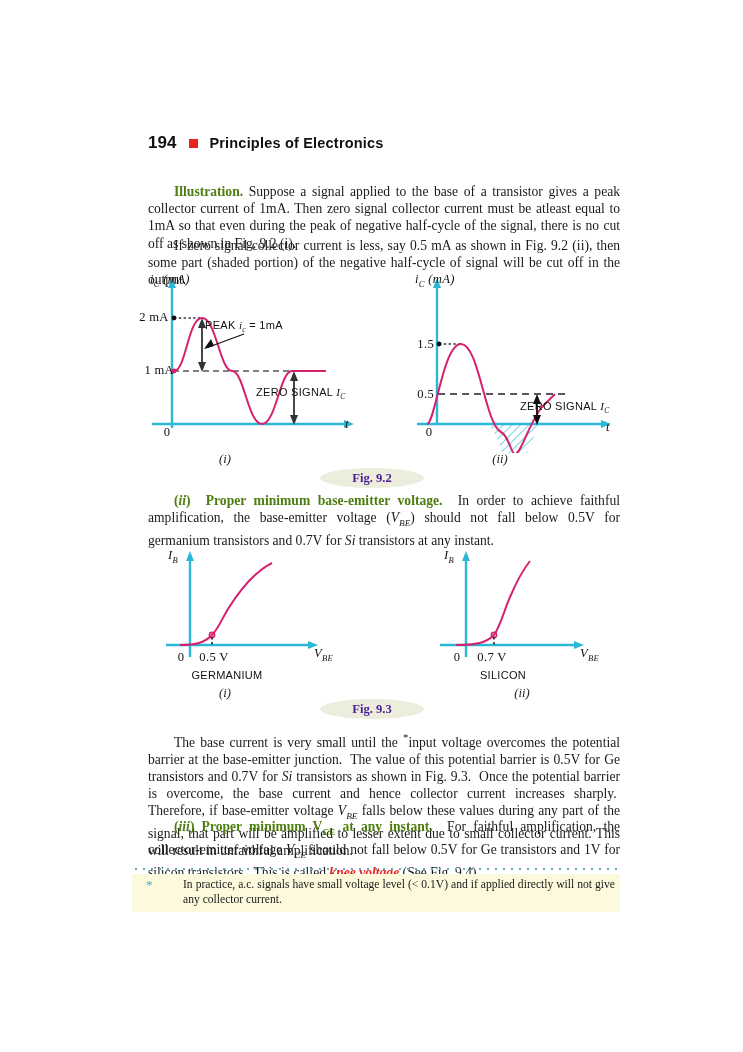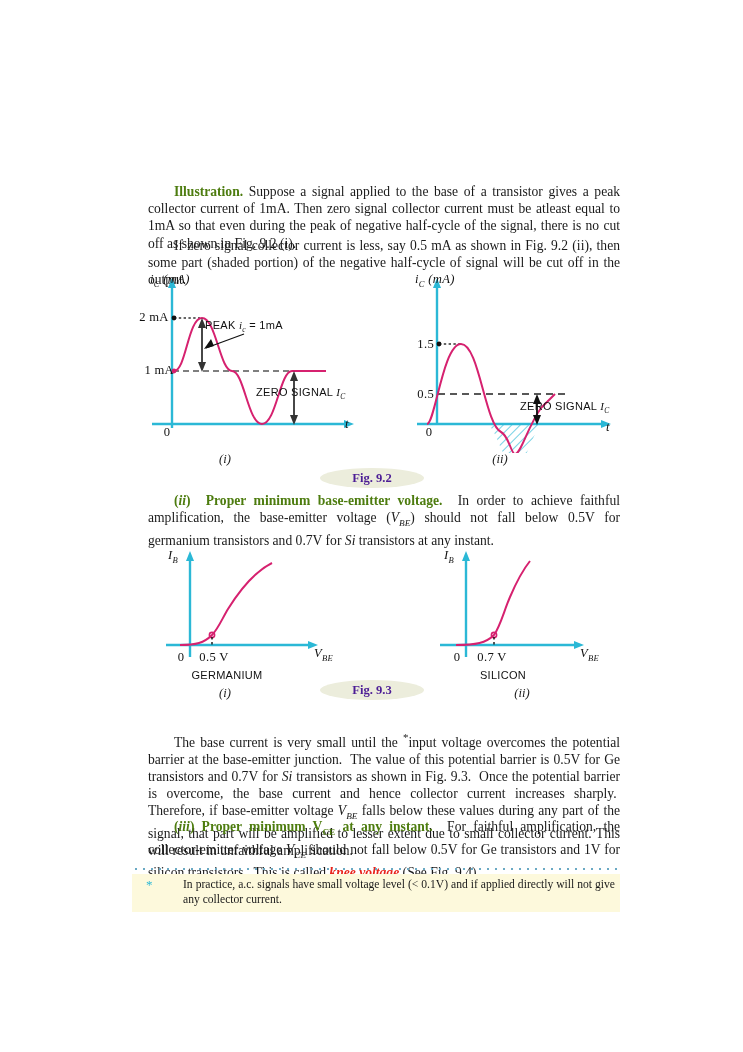--- a/index.html
+++ b/index.html
@@ -42,20 +42,25 @@
     background-size:8px 2px;background-repeat:repeat-x;}
   .fnbox{position:absolute;left:132px;top:874px;width:488px;height:38px;background:#fdf9dc;}
   .fn-star{position:absolute;left:146px;top:877px;color:#2bb8d6;font-size:13px;}
   .fn-text{position:absolute;left:176px;top:878px;width:432px;font-size:11.6px;line-height:14.6px;text-align:justify;margin-left:7px;}
 </style>
 </head>
 <body>
 
 <div class="page">
 
+  <div class="runhead">
+    <span class="pageno">194</span>
+    <span class="sq"></span>
+    <span class="bookttl">Principles of Electronics</span>
+  </div>
 
 
   <div class="p col" style="top:183px;text-indent:26px;">
     <span class="red">Illustration.</span>
     <span>Suppose a signal applied to the base of a transistor gives a peak collector current of 1mA.  Then zero signal collector current must be atleast equal to 1mA so that even during the peak of negative half-cycle of the signal, there is no cut off as shown in Fig. 9.2 (i).</span>
   </div>
 
   <div class="p col" style="top:237px;text-indent:26px;">If zero signal collector current is less, say 0.5 mA as shown in Fig. 9.2 (ii), then some part (shaded portion) of the negative half-cycle of signal will be cut off in the output.</div>
 
   <div class="fig" style="left:140px;top:268px;">
@@ -178,21 +183,21 @@
       <line x1="66" y1="92" x2="66" y2="100" stroke="#111" stroke-width="1.4" stroke-dasharray="2.5,2.5"></line>
     </svg>
   </div>
   <div class="plainlbl" style="left:444px;top:548px;width:30px;text-align:left;font-family:'Liberation Serif',serif;font-size:12.6px;font-style:italic;"><i>I<sub>B</sub></i></div>
   <div class="plainlbl" style="left:450px;top:650px;width:14px;font-family:'Liberation Serif',serif;font-size:12.6px;">0</div>
   <div class="plainlbl" style="left:470px;top:650px;width:44px;font-family:'Liberation Serif',serif;font-size:12.6px;">0.7 V</div>
   <div class="plainlbl" style="left:580px;top:646px;width:34px;text-align:left;font-family:'Liberation Serif',serif;font-size:12.6px;font-style:italic;"><i>V<sub>BE</sub></i></div>
   <div class="plainlbl" style="left:448px;top:669px;width:110px;">SILICON</div>
   <div class="sublbl" style="left:492px;top:686px;width:60px;">(ii)</div>
 
-  <div class="pill" style="left:320px;top:680px;">
+  <div class="pill" style="left:320px;top:699px;">
     <span>Fig. 9.3</span>
   </div>
 
   <div class="p col" style="top:729px;text-indent:26px;">
     The base current is very small until the <span class="sup">*</span>input voltage overcomes the potential barrier at the base-emitter junction.&nbsp; The value of this potential barrier is 0.5V for Ge transistors and 0.7V for <i>Si</i> transistors as shown in Fig. 9.3.&nbsp; Once the potential barrier is overcome, the base current and hence collector current increases sharply.&nbsp; Therefore, if base-emitter voltage <i>V<sub>BE</sub></i> falls below these values during any part of the signal, that part will be amplified to lesser extent due to small collector current. This will result in unfaithful amplification.
   </div>
 
   <div class="p col" style="top:818px;text-indent:26px;">
     <span class="red">(<i>iii</i>) Proper minimum V<sub>CE</sub> at any instant.</span>
     <span>&nbsp;For faithful amplification, the collector-emitter voltage <i>V<sub>CE</sub></i> should not fall below 0.5V for Ge transistors and 1V for silicon transistors.&nbsp; This is called <span class="redi">knee voltage</span> (See Fig. 9.4).</span>

